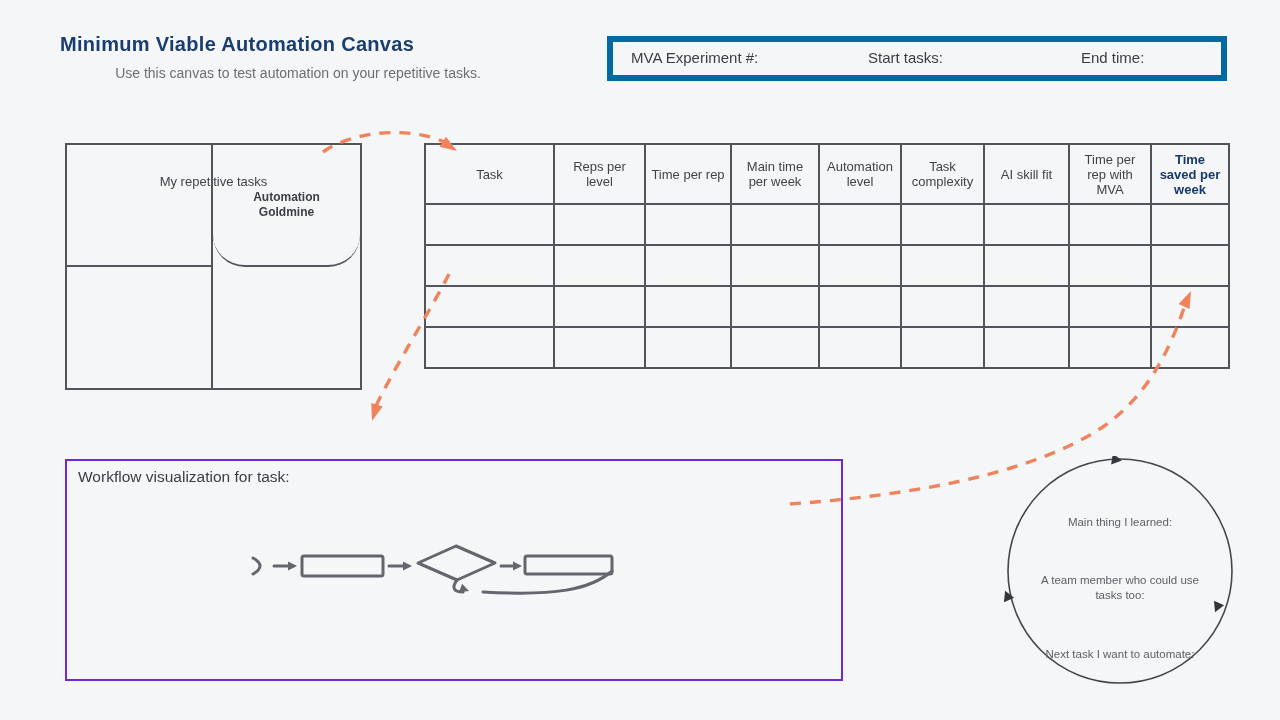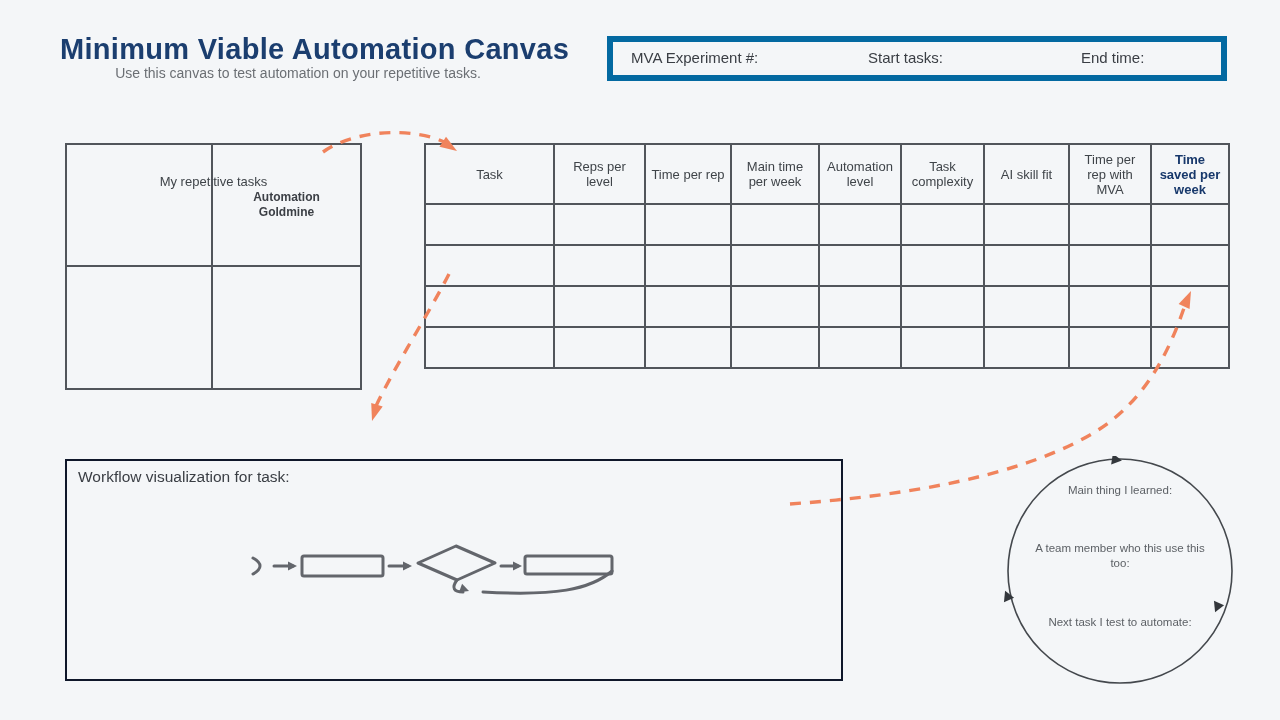--- a/index.html
+++ b/index.html
@@ -9,21 +9,21 @@
     background:#f4f6f8;
     font-family:"Liberation Sans", sans-serif;
     color:#3e4248;
     overflow:hidden;
   }
   .abs { position:absolute; }
 
   
   #page-title {
     left:60px; top:33px;
-    font-size:29px; font-weight:700;
+    font-size:20px; font-weight:700;
     color:#1b3e6f; letter-spacing:.3px;
   }
   #page-subtitle {
     left:60px; top:65px; width:476px;
     text-align:center;
     font-size:14px; color:#6b6f74;
   }
 
   
   #experiment-box {
@@ -49,21 +49,21 @@
     display:grid;
     grid-template-columns:146px 1fr;
     grid-template-rows:122px 1fr;
   }
   #tasks-grid .cell { position:relative; }
   .cell.b-r { border-right:2px solid #51555b; }
   .cell.b-b { border-bottom:2px solid #51555b; }
   #goldmine {
     display:flex; align-items:center; justify-content:center;
     text-align:center; font-size:12px; font-weight:700;
-    color:#3b3f45; white-space:pre-line; line-height:15px;
+    color:#3b3f45; white-space:pre-line; line-height:15px;border-radius:32px;
   }
 
   
   #task-table {
     left:424px; top:143px; width:804px;
     border-collapse:collapse; table-layout:fixed;
   }
   #task-table th, #task-table td {
     border:2px solid #51555b;
     background:transparent;
@@ -72,30 +72,30 @@
     height:60px; font-size:13px; font-weight:400;
     color:#3f4449; text-align:center; vertical-align:middle;
     padding:2px 4px; line-height:15px;
   }
   #task-table th.em { font-weight:700; color:#17386b; }
   #task-table td { height:41px; }
 
   
   #workflow-box {
     left:65px; top:459px; width:778px; height:222px;
-    border:2px solid #0f172a;
+    border:2px solid #6d28d9;
   }
   #workflow-title {
     position:absolute; left:11px; top:7px;
     font-size:15.5px; color:#3a3e44;
   }
 
   
   .cycle-text {
-    text-align:center; font-size:11.5px; color:#5d6166; line-height:15px;
+    text-align:center; font-size:11.5px; color:#5d6166; line-height:15px;margin-top:32px;
   }
   #cycle-item-0 { left:1037px; top:483px; width:166px; }
   #cycle-item-1 { left:1034px; top:541px; width:172px; }
   #cycle-item-2 { left:1045px; top:615px; width:150px; }
 
   svg { display:block; }
   #overlay-arrows { left:0; top:0; pointer-events:none; z-index:10; }
   #cycle-svg { left:1003px; top:456px; }
   #sketch-svg { left:65px; top:459px; pointer-events:none; }
 </style>
@@ -221,22 +221,22 @@
 
 <svg class="abs" id="cycle-svg" width="234" height="234" viewBox="0 0 234 234">
   <circle cx="117" cy="115" r="112" fill="none" stroke="#44484d" stroke-width="1.6"></circle>
   <g fill="#33373c" stroke="none">
     <path d="M0,-5.5 L10,0 L0,5.5 Z" transform="translate(109,3) rotate(9)"></path>
     <path d="M0,-5.5 L10,0 L0,5.5 Z" transform="translate(216,147) rotate(113)"></path>
     <path d="M0,-5.5 L10,0 L0,5.5 Z" transform="translate(6,144) rotate(-113)"></path>
   </g>
 </svg>
 <div class="abs cycle-text" id="cycle-item-0">Main thing I learned:</div>
-<div class="abs cycle-text" id="cycle-item-1">A team member who this use this too:</div>
-<div class="abs cycle-text" id="cycle-item-2">Next task I test to automate:</div>
+<div class="abs cycle-text" id="cycle-item-1">A team member who could use tasks too:</div>
+<div class="abs cycle-text" id="cycle-item-2">Next task I want to automate:</div>
 
 <svg class="abs" id="overlay-arrows" width="1280" height="720" viewBox="0 0 1280 720">
   <g fill="none" stroke="#f0835c" stroke-width="3.4" stroke-dasharray="11 9">
     <path d="M 323,152 C 355,129 415,127 446,143"></path>
     <path d="M 449,274 C 428,315 396,364 375,408"></path>
     <path d="M 790,504 C 900,496 1015,478 1090,435 C 1142,405 1168,357 1186,302"></path>
   </g>
   <g fill="#f0835c" stroke="none">
     <path d="M0,0 L-17,6 L-17,-6 Z" transform="translate(457,151) rotate(33)"></path>
     <path d="M0,0 L-17,6 L-17,-6 Z" transform="translate(372,421) rotate(107)"></path>

